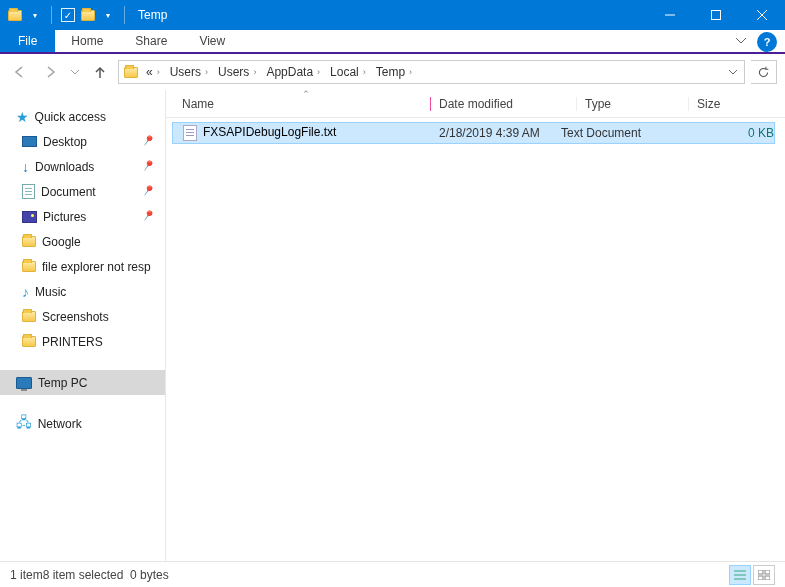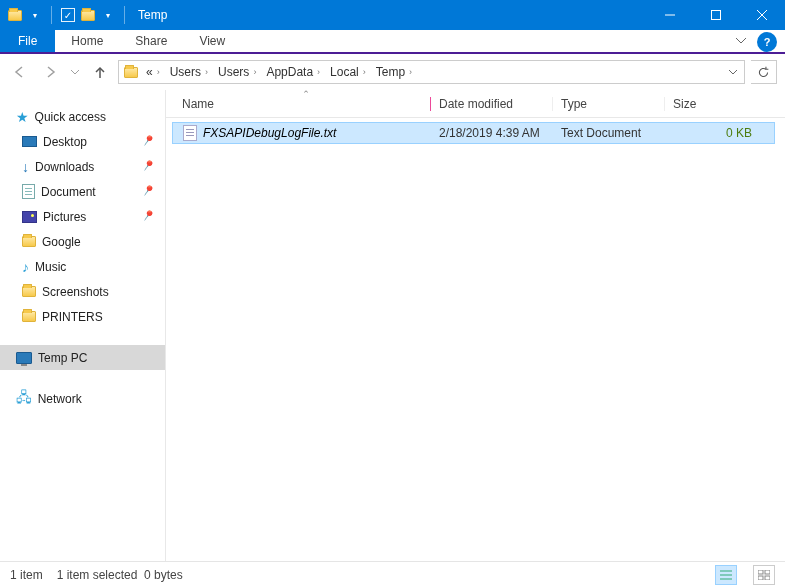--- a/index.html
+++ b/index.html
@@ -43,33 +43,33 @@
 .sidebar { width: 166px; border-right: 1px solid #e8e8e8; padding-top: 12px; overflow: hidden; }
 .navitem { height: 25px; display: flex; align-items: center; padding-left: 22px; gap: 6px; font-size: 12px; color: #222; position: relative; }
 .navitem.top { padding-left: 16px; margin-top: 2px;}
 .navitem .pin { position: absolute; right: 10px; color: #888; font-size: 11px; transform: rotate(35deg); }
 .navitem.selected { background: #d8d8d8; }
 .navgap { height: 14px; }
 .content { flex: 1; display: flex; flex-direction: column; }
 .colheaders { height: 28px; border-bottom: 1px solid #e8e8e8; display: flex; align-items: center; padding-left: 16px; color: #444; font-size: 12px; }
 .col-name { width: 248px; position: relative; }
 .col-date { width: 122px; border-left: 1px solid #ec4899; padding-left: 8px; }
-.col-type { width: 112px; border-left: 1px solid #eee; padding-left: 8px; }
+.col-type { width: 112px; border-left: 1px solid #eee; padding-left: 8px; margin-left: 24px; }
 .col-size { flex: 1; border-left: 1px solid #eee; padding-left: 8px; }
 .sort-caret { position: absolute; left: 50%; top: -8px; transform: translateX(-50%); color: #888; font-size: 9px; }
 .filelist { flex: 1; padding: 4px 10px 0 6px; }
 .filerow { height: 22px; display: flex; align-items: center; padding-left: 10px; font-size: 12px; border: 1px solid transparent; }
 .filerow.selected { background: #cce8ff; border: 1px solid #99d1ff; }
-.filerow .fc-name { width: 248px; display: flex; align-items: center; gap: 6px; font-style: italic; }
+.filerow .fc-name { width: 248px; display: flex; align-items: flex-start; gap: 6px; }
 .filerow .fc-date { width: 122px; padding-left: 8px; color: #333; }
 .filerow .fc-type { width: 112px; padding-left: 8px; color: #333; }
-.filerow .fc-size { flex: 1; text-align: right; padding-right: 22px; color: #4d7c0f; }
-
-
-.statusbar { height: 26px; border-top: 1px solid #e5e5e5; display: flex; align-items: center; padding: 0 10px; font-size: 12px; color: #444; gap: 14px; }
+.filerow .fc-size { flex: 1; text-align: right; color: #0f766e; }
+
+
+.statusbar { height: 26px; border-top: 1px solid #e5e5e5; display: flex; align-items: center; padding: 0 10px; font-size: 12px; color: #444; }
 .statusbar .sspacer { flex: 1; }
 .viewbtn { width: 22px; height: 20px; border: 1px solid #ccc; display: flex; align-items: center; justify-content: center; margin-left: 2px; }
 .viewbtn.active { background: #cce8ff; border-color: #99d1ff; }
 
 
 .folder-ico { width: 16px; height: 13px; background: linear-gradient(#ffe9a6,#f7c94b); border: 1px solid #e0b33a; border-radius: 1px; position: relative; }
 .folder-ico::before { content: ""; position: absolute; top: -3px; left: 0; width: 7px; height: 3px; background: #f7c94b; border: 1px solid #e0b33a; border-bottom: none; border-radius: 1px 1px 0 0; }
 .folder-ico.sm { width: 14px; height: 11px; }
 
 .txt-ico { width: 14px; height: 16px; background: #fff; border: 1px solid #aac; position: relative; }
@@ -233,20 +233,24 @@
     <div class="navitem">
         <span class="pic-ico"></span>
         <span>Pictures</span>
         <span class="pin">📍</span>
       </div>
     <div class="navitem">
         <span class="folder-ico sm"></span>
         <span>Google</span>
       </div>
     <div class="navitem">
+        <span class="folder-ico sm"></span>
+        <span style="white-space:nowrap;overflow:hidden;">file explorer not resp</span>
+      </div>
+    <div class="navitem">
         <span class="music-ico">♪</span>
         <span>Music</span>
       </div>
     <div class="navitem">
         <span class="folder-ico sm"></span>
         <span>Screenshots</span>
       </div>
     <div class="navitem">
         <span class="folder-ico sm"></span>
         <span>PRINTERS</span>
@@ -279,21 +283,21 @@
         <div class="fc-date">2/18/2019 4:39 AM</div>
         <div class="fc-type">Text Document</div>
         <div class="fc-size">0 KB</div>
       </div>
     </div>
   </div>
 </div>
 
 <div class="statusbar">
   <span>1 item</span>
-  <span><span>1 item selected</span>&nbsp;&nbsp;<span>0 bytes</span></span>
+  <span><span>8 item selected</span>&nbsp;&nbsp;<span>0 bytes</span></span>
   <div class="sspacer"></div>
   <div class="viewbtn active">
       <svg width="12" height="10">
         <line x1="0" y1="1" x2="12" y2="1" stroke="#3a7" stroke-width="1"></line>
         <line x1="0" y1="5" x2="12" y2="5" stroke="#3a7" stroke-width="1"></line>
         <line x1="0" y1="9" x2="12" y2="9" stroke="#3a7" stroke-width="1"></line>
       </svg>
     </div>
   <div class="viewbtn">
       <svg width="12" height="10">

